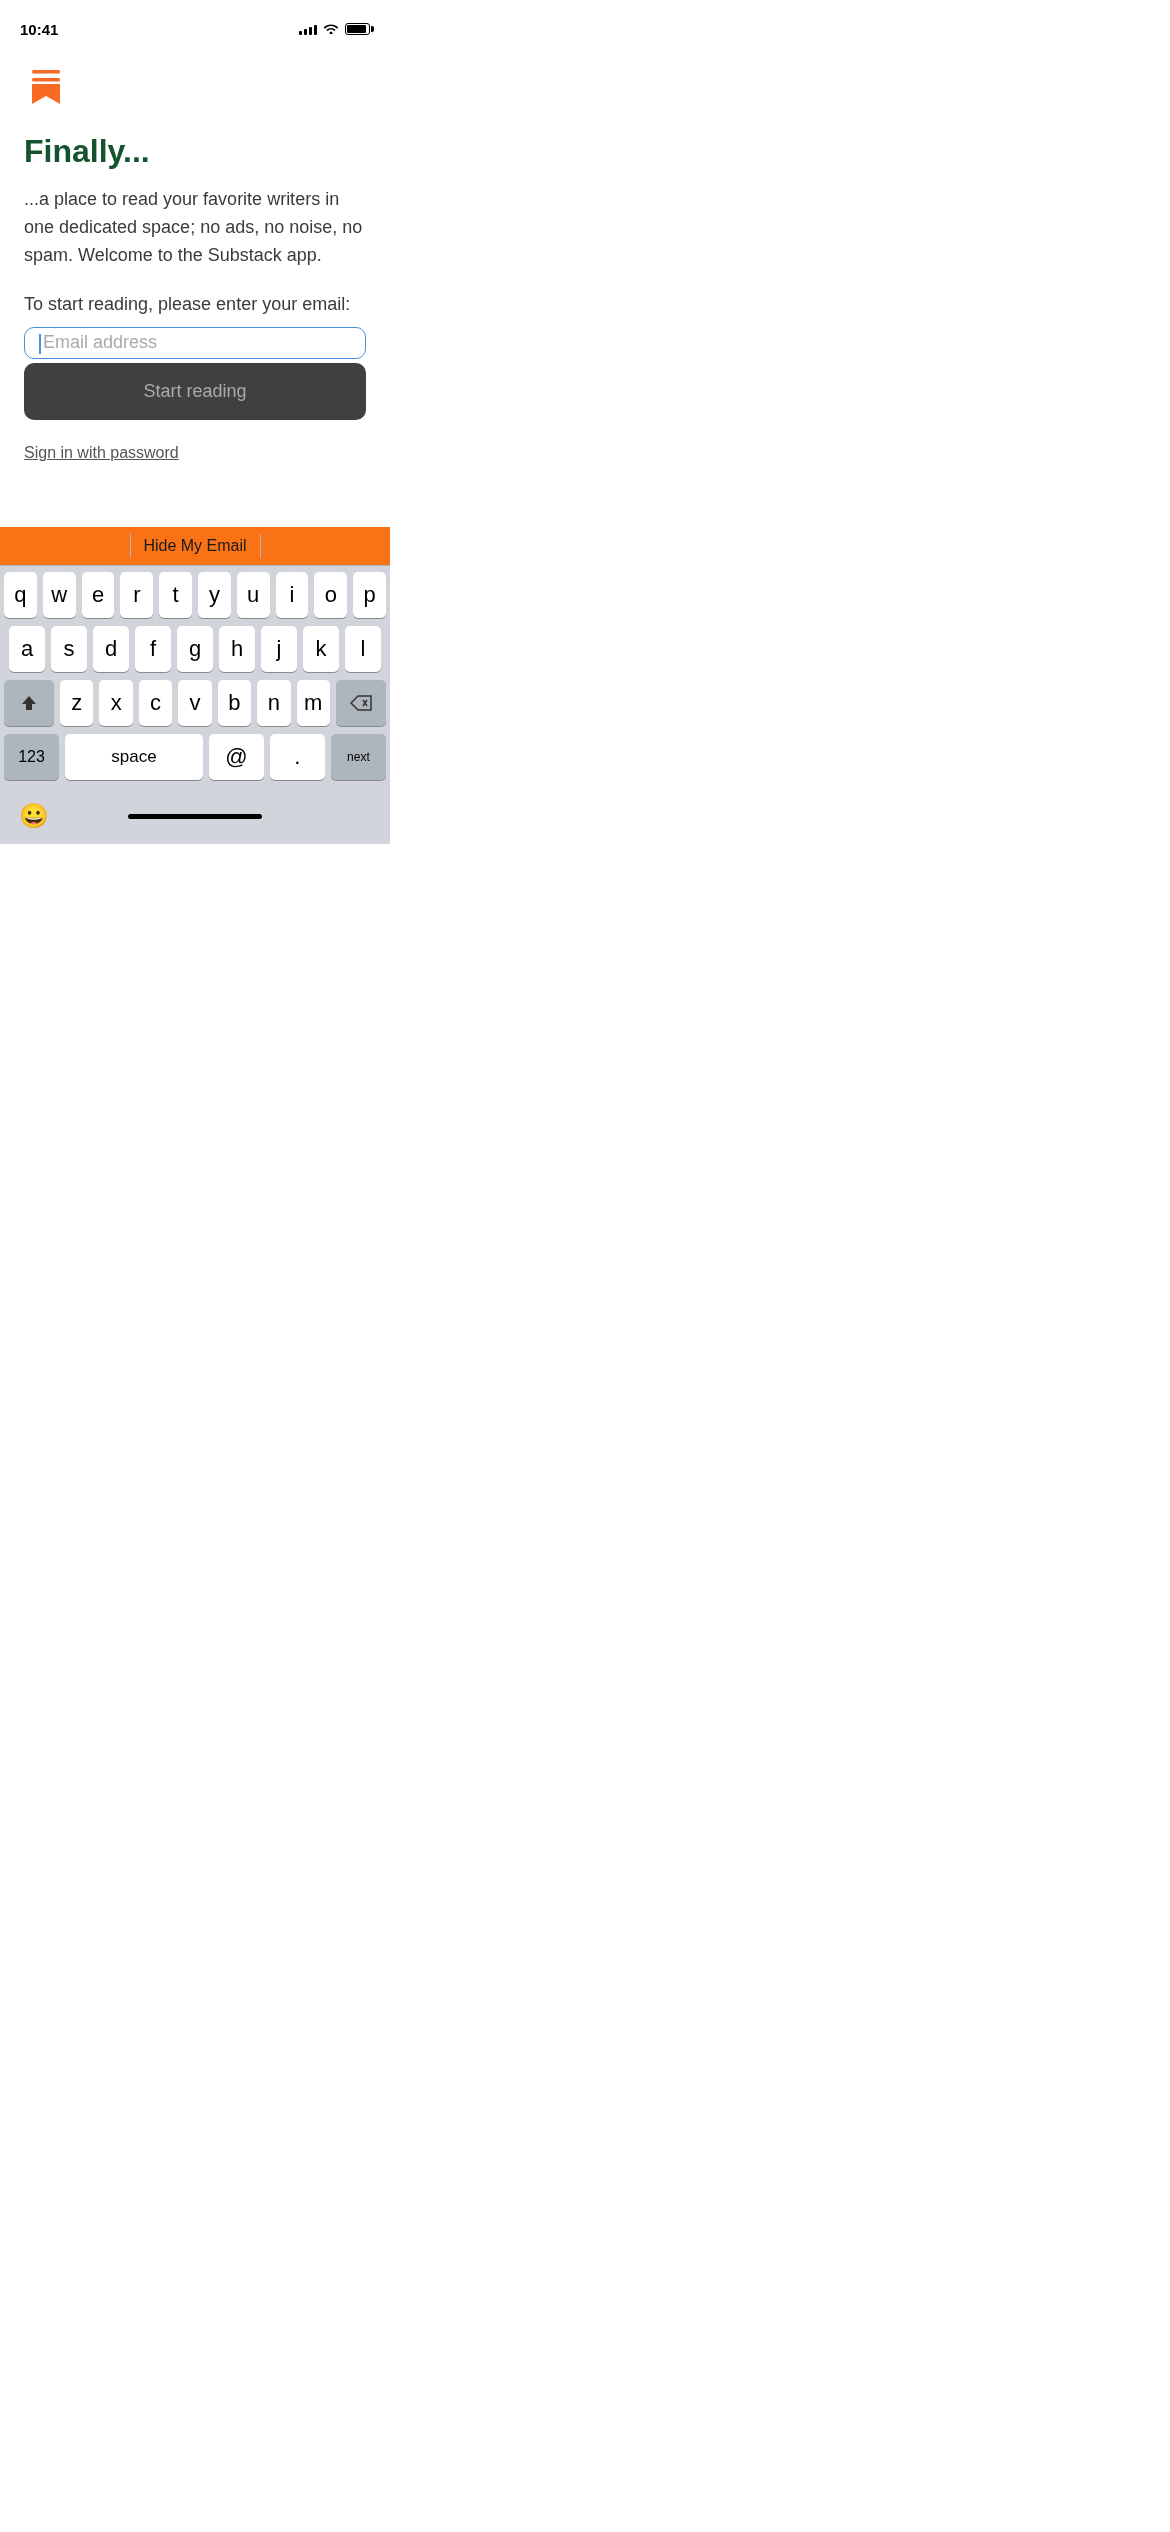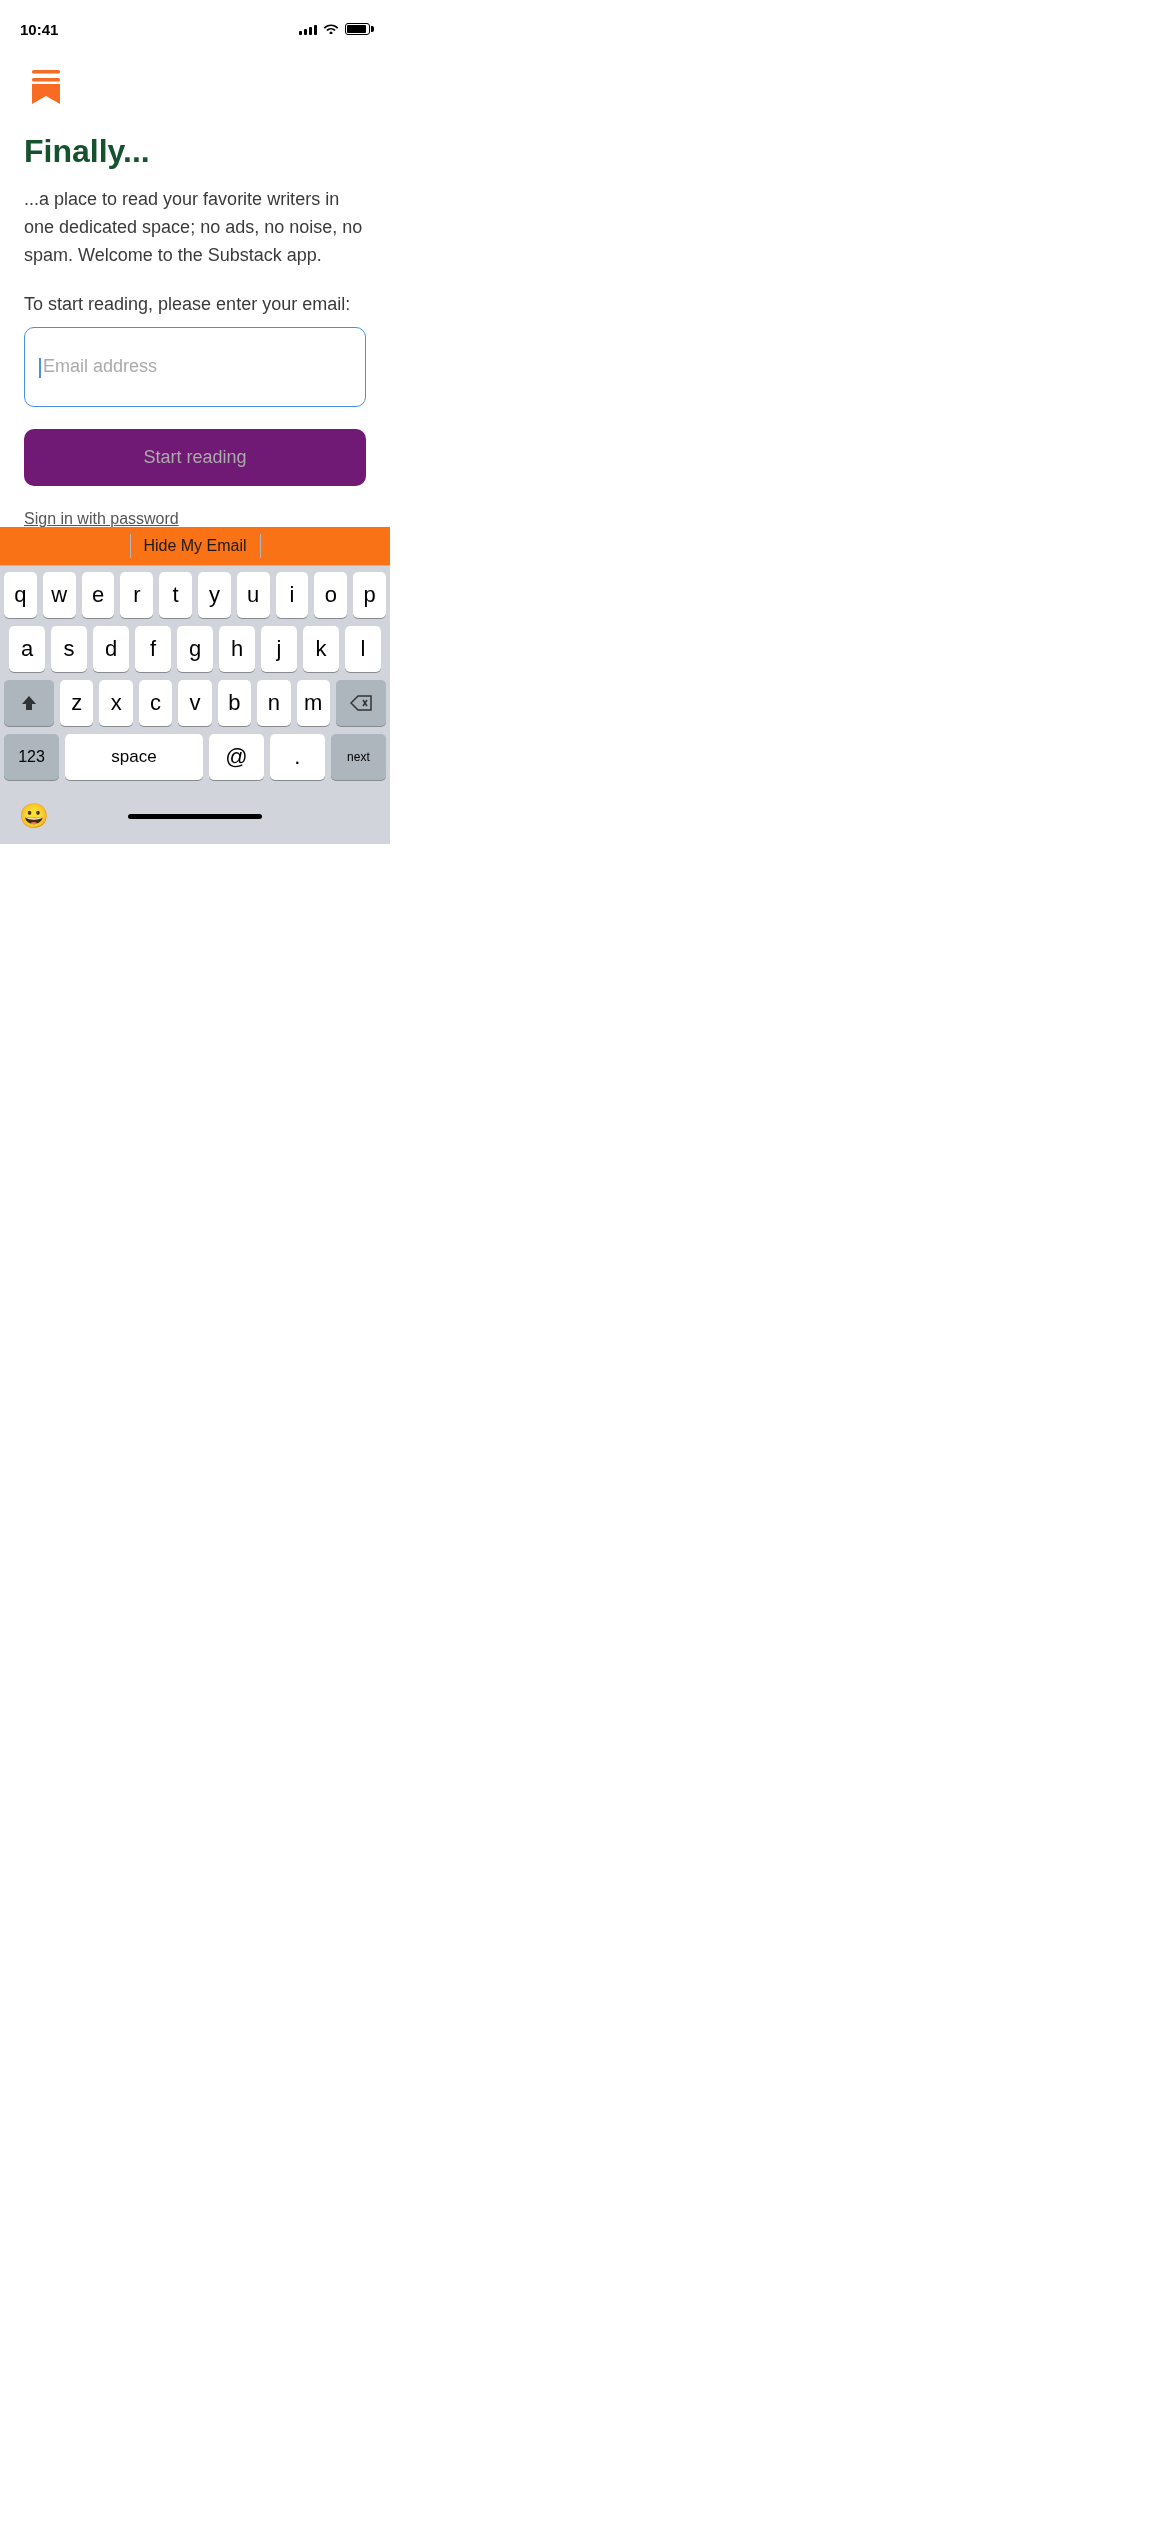--- a/index.html
+++ b/index.html
@@ -122,22 +122,22 @@
     .prompt {
       font-size: 18px;
       color: #3a3a3a;
       margin-bottom: 12px;
     }
 
     
     .email-input-wrapper {
       border: 1.5px solid #c8c8c8;
       border-radius: 10px;
-      padding: 28px 14px;
-      margin-bottom: 22px;
+      padding: 4px 14px;
+      margin-bottom: 4px;
       background: #fff;
       position: relative;
     }
 
     .email-input-wrapper.focused {
       border-color: #4a90e2;
     }
 
     .email-cursor {
       display: inline-block;
@@ -155,21 +155,21 @@
     }
 
     .email-placeholder {
       font-size: 18px;
       color: #aaa;
     }
 
     
     .start-button {
       width: 100%;
-      background: #701a75;
+      background: #404040;
       border: none;
       border-radius: 10px;
       padding: 18px;
       font-size: 18px;
       font-weight: 500;
       color: #aaa;
       text-align: center;
       cursor: pointer;
       margin-bottom: 24px;
     }

